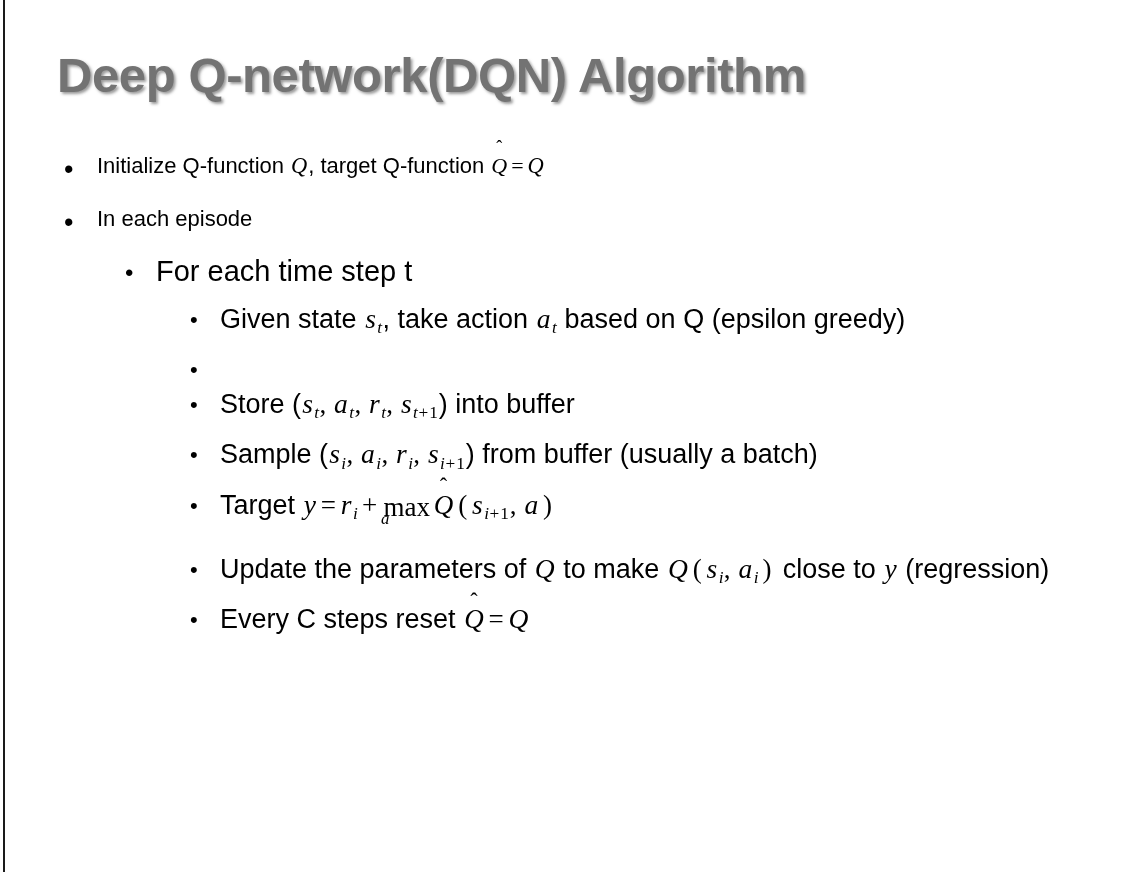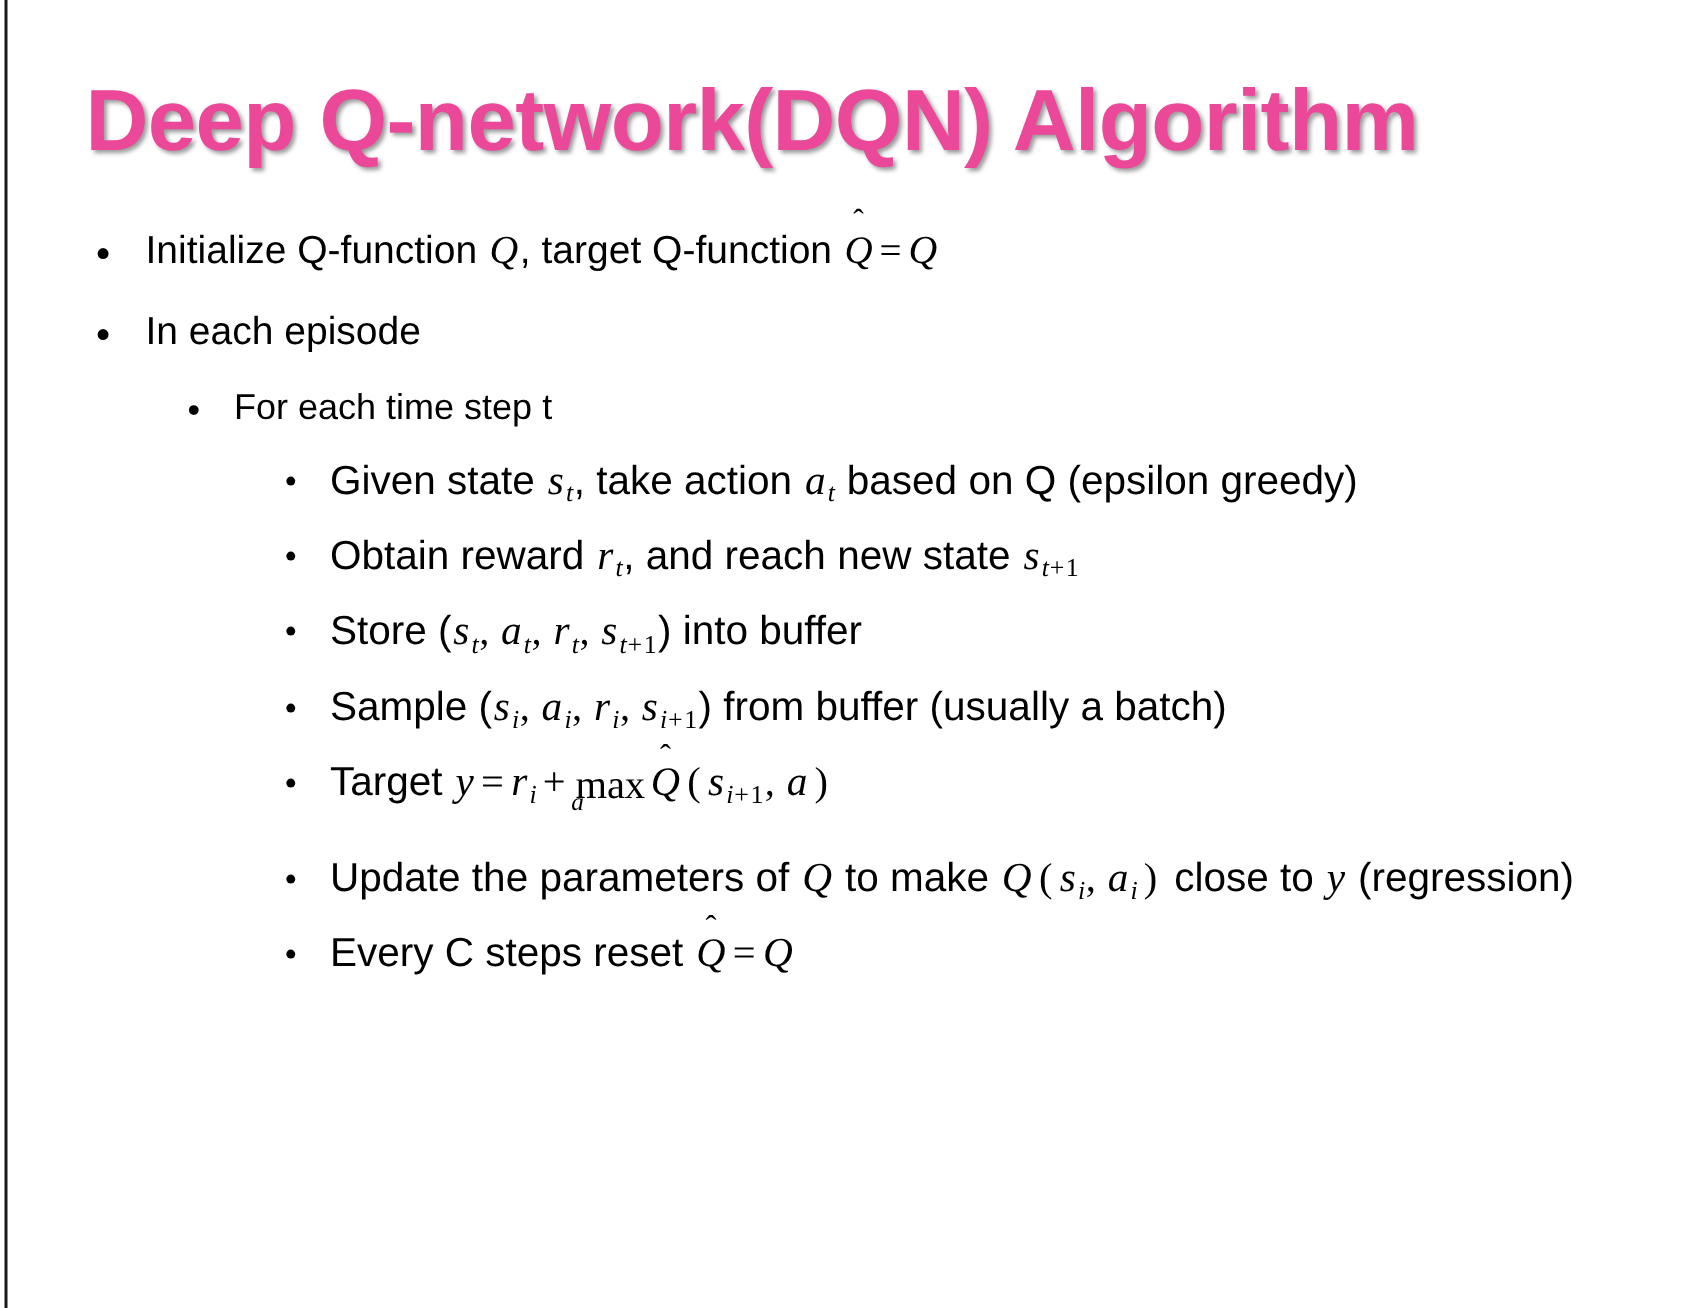--- a/index.html
+++ b/index.html
@@ -29,24 +29,24 @@
     width: 2px;
     height: 872px;
     background: #1a1a1a;
   }
 
   .slide-title {
     position: absolute;
     left: 57px;
     top: 47px;
     font-family: "Liberation Sans", sans-serif;
-    font-size: 58px;
+    font-size: 49px;
     font-weight: bold;
     letter-spacing: -0.4px;
-    color: #ec4899;
+    color: #737373;
     text-shadow: 2px 2px 3px rgba(120,120,120,0.75);
     white-space: nowrap;
   }
 
   .body-list {
     position: absolute;
     left: 0;
     top: 146px;
     width: 1124px;
   }
@@ -72,37 +72,37 @@
   .lvl1 {
     padding-left: 64px;
     margin-bottom: 13px;
   }
   .lvl1 .bullet-glyph {
     width: 33px;
     font-size: 27px;
     padding-top: 10px;
   }
   .lvl1 .bullet-text {
-    font-size: 26px;
+    font-size: 22px;
     line-height: 40px;
     max-width: 960px;
   }
 
   
   .lvl2 {
     padding-left: 125px;
     margin-bottom: 10px;
   }
   .lvl2 .bullet-glyph {
     width: 31px;
     font-size: 24px;
     padding-top: 9px;
   }
   .lvl2 .bullet-text {
-    font-size: 24px;
+    font-size: 29px;
     line-height: 38px;
     max-width: 900px;
   }
 
   
   .lvl3 {
     padding-left: 190px;
     margin-bottom: 4px;
   }
   .lvl3 .bullet-glyph {
@@ -218,21 +218,20 @@
       <span class="bullet-text">For each time step t</span>
     </div>
 
     <div class="bullet-row lvl3">
       <span class="bullet-glyph">•</span>
       <span class="bullet-text"><span>Given state </span><span class="mi">s</span><span class="sub">t</span><span>, take action </span><span class="mi">a</span><span class="sub">t</span><span> based on Q (epsilon greedy)</span></span>
     </div>
 
     <div class="bullet-row lvl3">
       <span class="bullet-glyph">•</span>
-      <span class="bullet-text"><span>Obtain reward </span><span class="mi">r</span><span class="sub">t</span><span>, and reach new state </span><span class="mi">s</span><span class="sub"><span>t</span><span class="mo">+</span><span class="mn">1</span></span></span>
     </div>
 
     <div class="bullet-row lvl3">
       <span class="bullet-glyph">•</span>
       <span class="bullet-text"><span>Store (</span><span class="mi">s</span><span class="sub">t</span><span class="mpunct">, </span><span class="mi">a</span><span class="sub">t</span><span class="mpunct">, </span><span class="mi">r</span><span class="sub">t</span><span class="mpunct">, </span><span class="mi">s</span><span class="sub"><span>t</span><span class="mo">+</span><span class="mn">1</span></span><span>) into buffer</span></span>
     </div>
 
     <div class="bullet-row lvl3">
       <span class="bullet-glyph">•</span>
       <span class="bullet-text"><span>Sample (</span><span class="mi">s</span><span class="sub">i</span><span class="mpunct">, </span><span class="mi">a</span><span class="sub">i</span><span class="mpunct">, </span><span class="mi">r</span><span class="sub">i</span><span class="mpunct">, </span><span class="mi">s</span><span class="sub"><span>i</span><span class="mo">+</span><span class="mn">1</span></span><span>) from buffer (usually a batch)</span></span>

